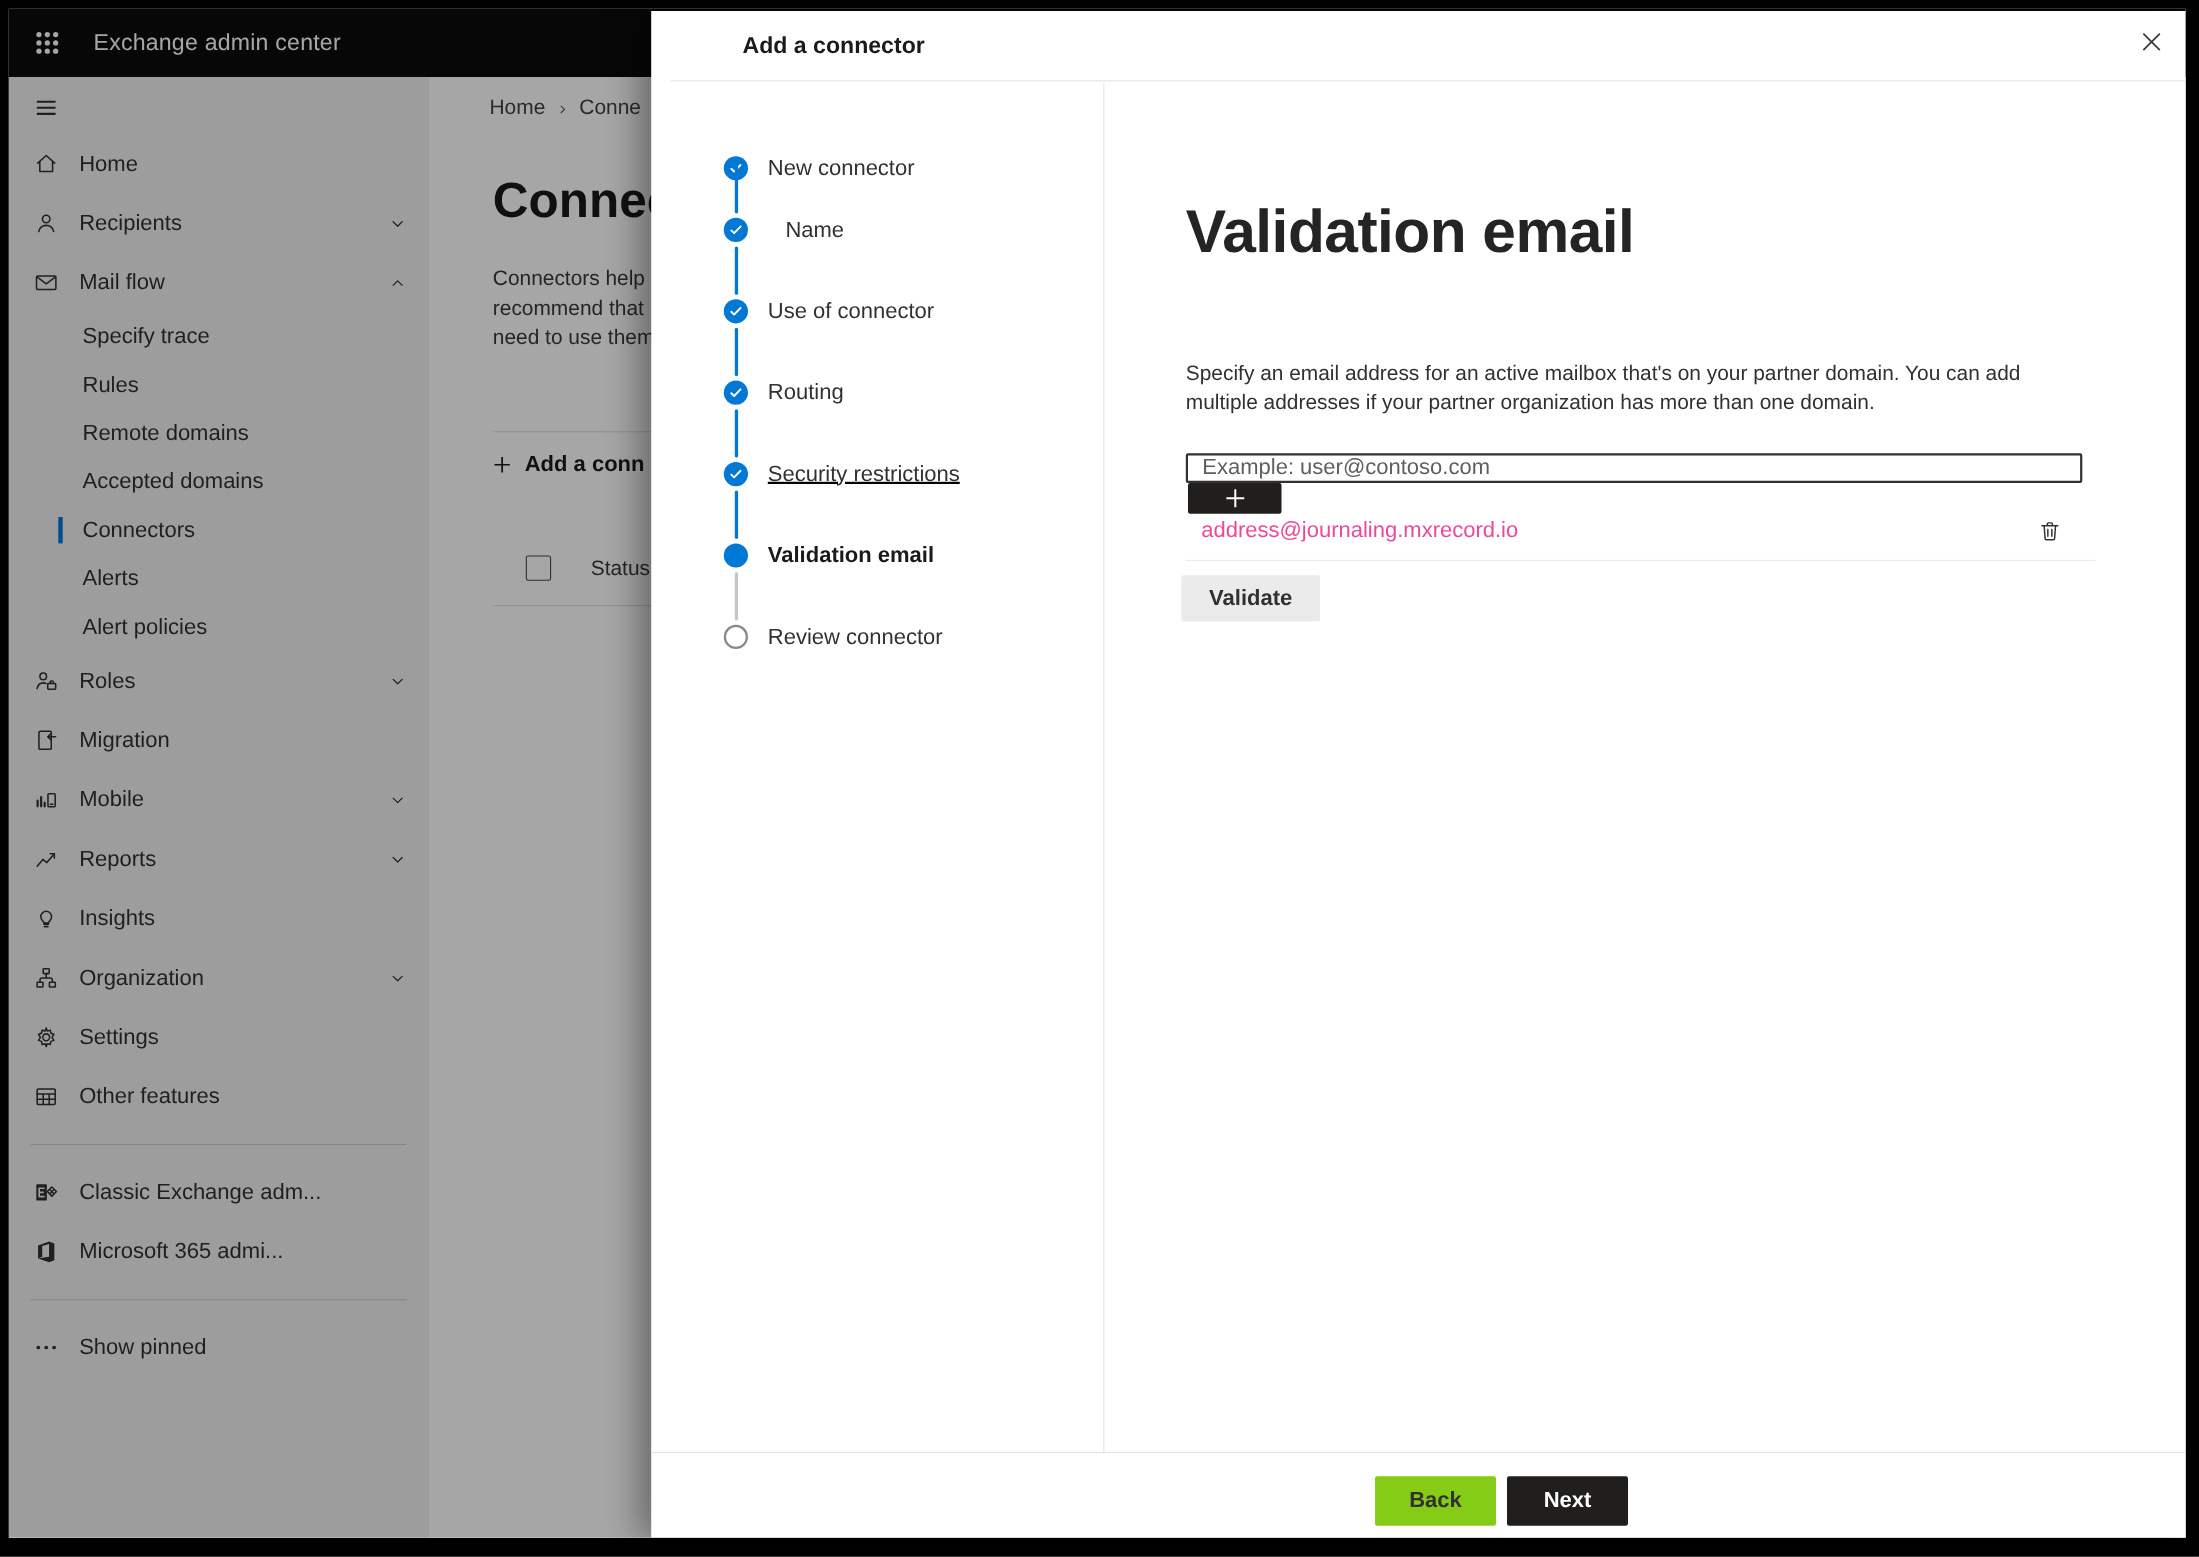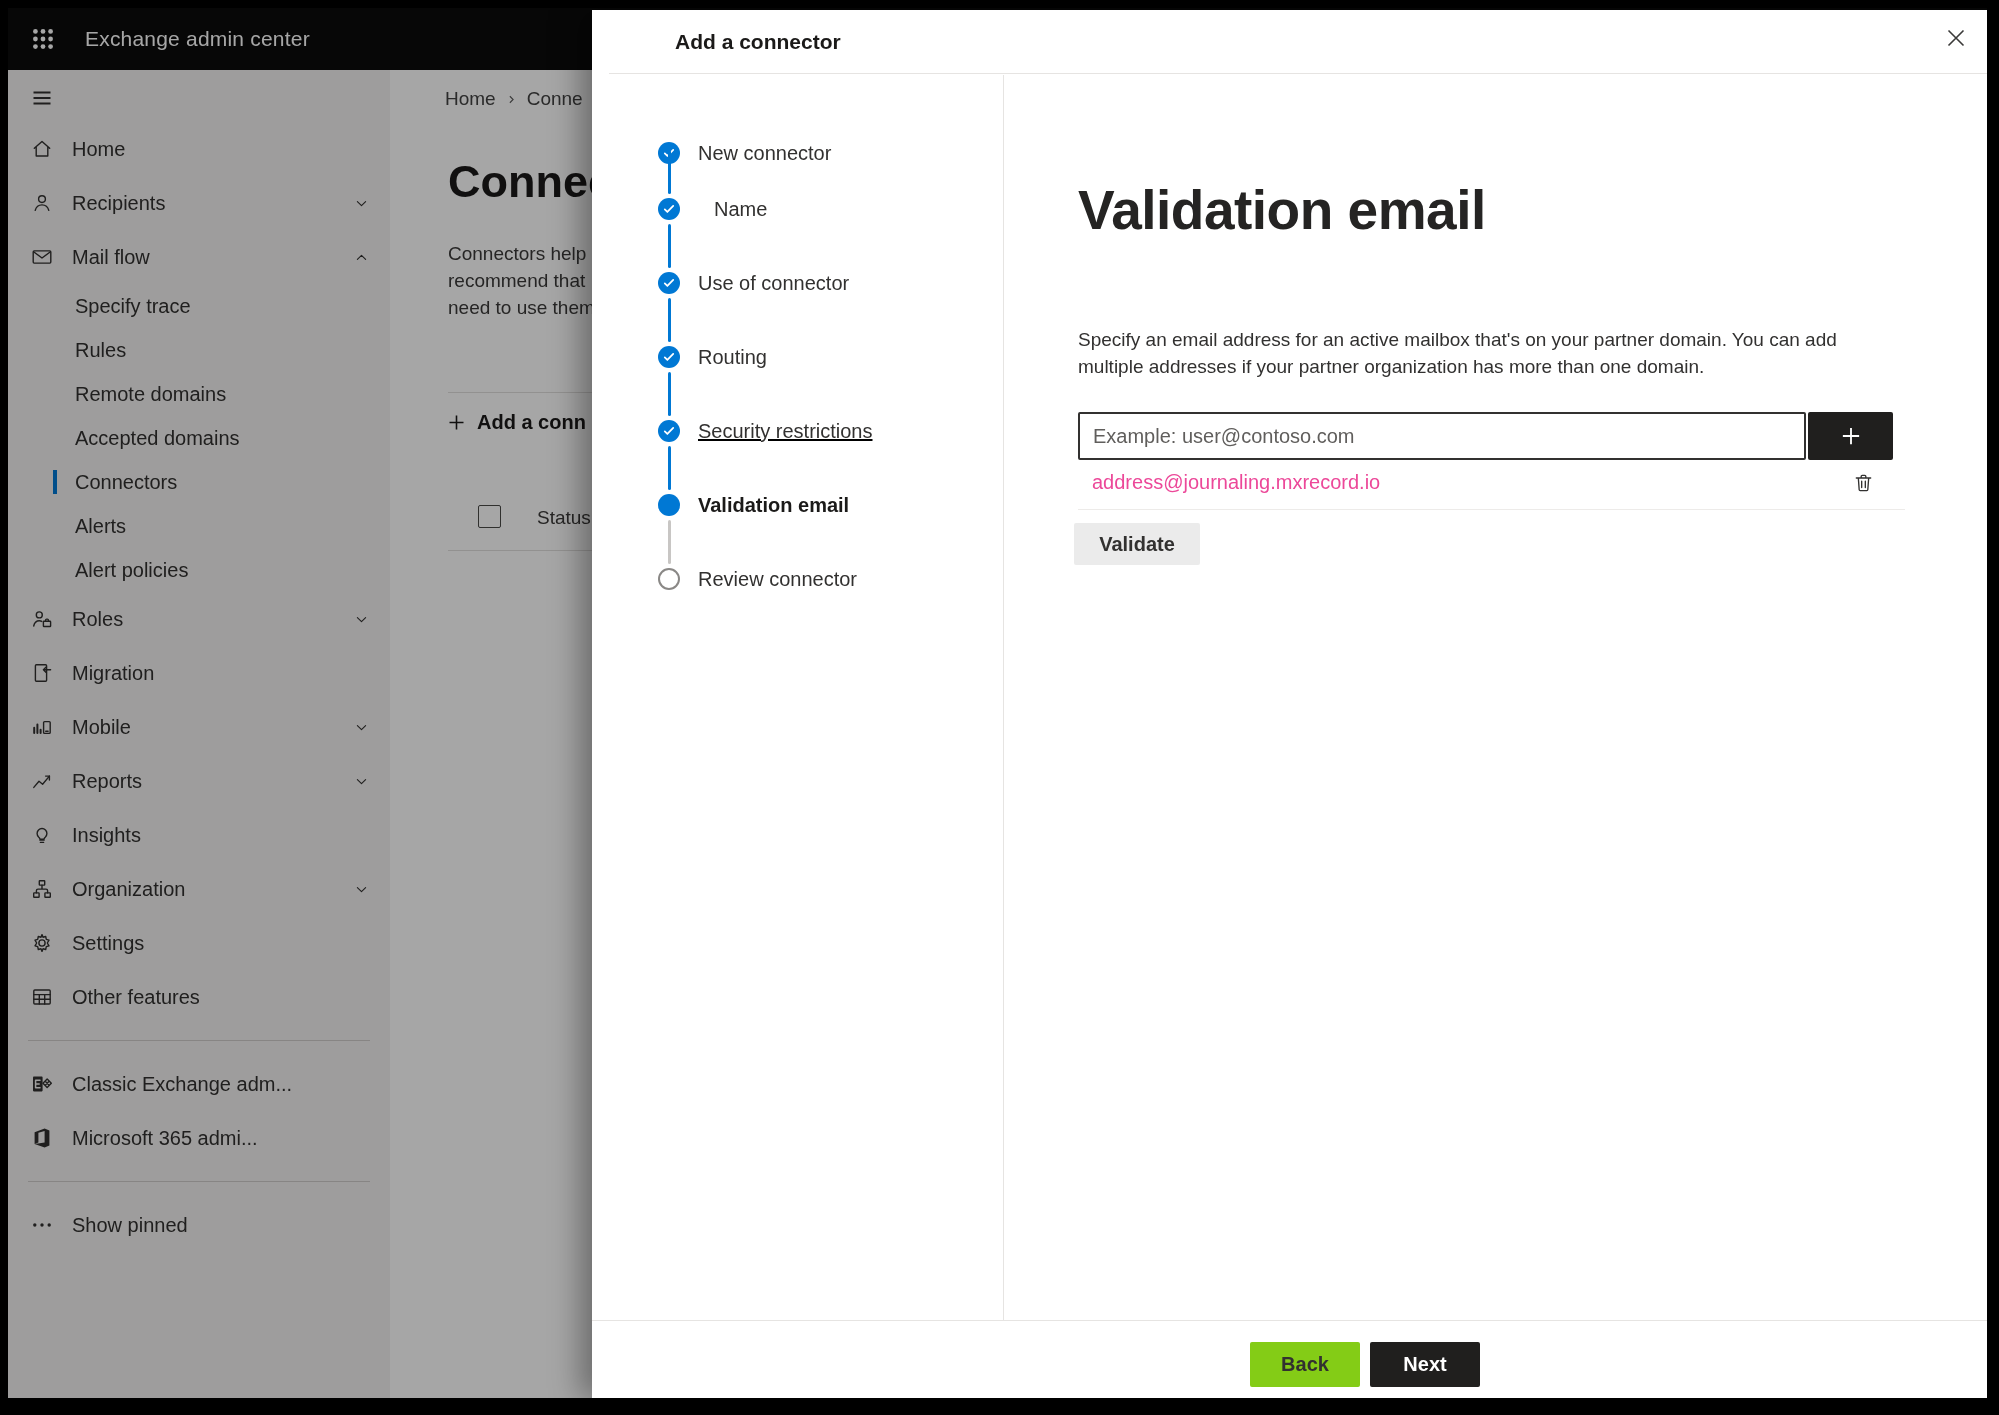--- a/index.html
+++ b/index.html
@@ -59,21 +59,21 @@
   .step-circle.todo{background:#fff;border:2px solid #8a8886;}
   .step-circle svg{width:14px;height:14px;display:block;}
   .step-label{margin-left:18px;font-size:20px;color:#323130;white-space:nowrap;}
   .step-row.current .step-label{font-weight:700;color:#1b1a19;}
   .step-line{position:absolute;left:76px;width:3px;border-radius:2px;}
   .step-line.blue{background:var(--accent,#0078d4);}
   .step-line.gray{background:#c8c6c4;}
 
   .wiz-heading{position:absolute;left:486px;top:165px;font-size:55px;line-height:70px;font-weight:700;color:#252423;letter-spacing:-.5px;}
   .wiz-desc{position:absolute;left:486px;top:316px;width:812px;font-size:19px;line-height:27px;color:#323130;}
-  .email-input-row{position:absolute;left:486px;top:402px;width:815px;height:48px;display:flex;}
+  .email-input-row{position:absolute;left:486px;top:402px;width:815px;height:48px;display:flex;flex-direction:column;}
   .email-input{flex:1;min-width:0;border:2px solid #323130;border-radius:2px;font-size:20px;padding:0 13px;color:#323130;outline:none;font-family:inherit;background:#fff;}
   .email-input::placeholder{color:#605e5c;}
   .plus-btn{width:85px;margin-left:2px;background:#201f1e;border:none;border-radius:2px;display:flex;align-items:center;justify-content:center;cursor:pointer;}
   .plus-btn svg{width:26px;height:26px;display:block;}
   .email-row{position:absolute;left:486px;top:446px;width:827px;height:54px;border-bottom:1px solid #edebe9;display:flex;align-items:center;}
   .email-row .email-text{margin-left:14px;font-size:20px;color:#ec4899;}
   .trash-btn{position:absolute;right:30px;top:15px;width:23px;height:24px;color:#323130;cursor:pointer;}
   .trash-btn svg{width:100%;height:100%;display:block;}
   .validate-btn{position:absolute;left:482px;top:513px;min-width:126px;height:42px;background:#ebebeb;border:none;border-radius:2px;
     font-size:20px;font-weight:600;color:#323130;font-family:inherit;padding:0 24px;cursor:pointer;}

